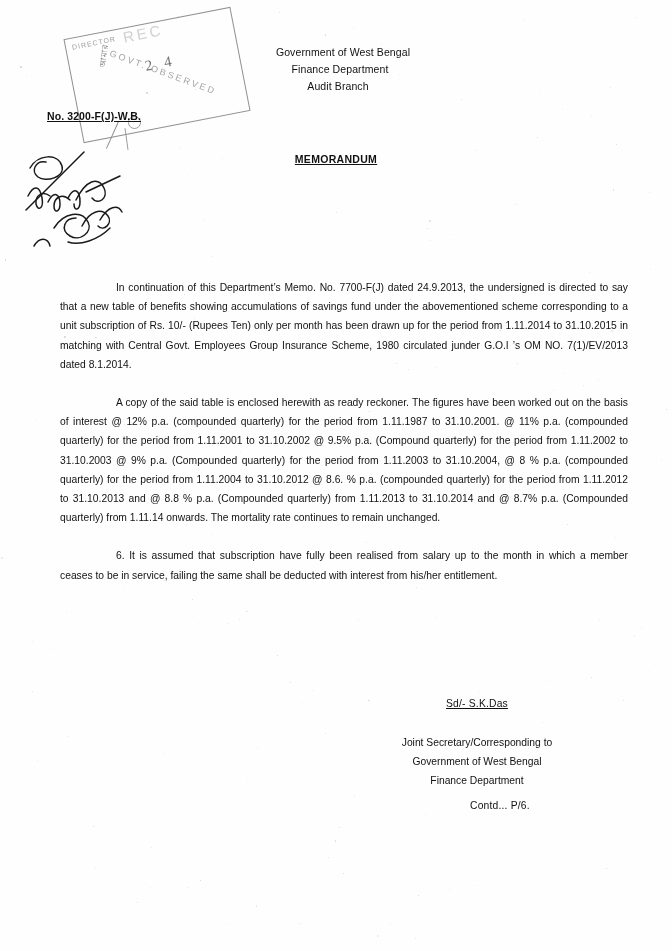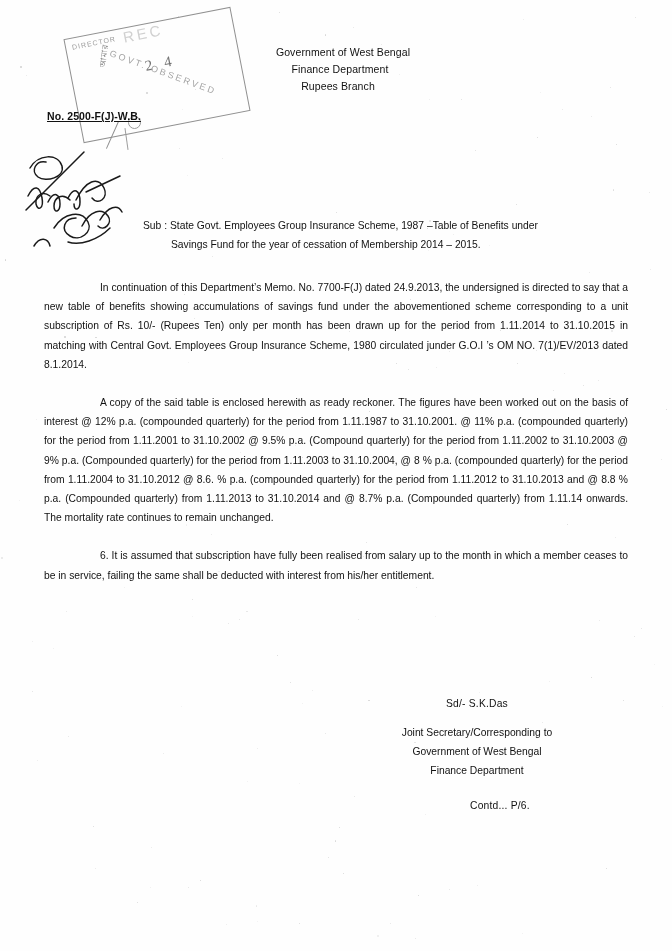--- a/index.html
+++ b/index.html
@@ -92,36 +92,36 @@
   .body {
     position: absolute;
     top: 278px;
     left: 44px;
     width: 584px;
     font-size: 10.3px;
     line-height: 19.2px;
     text-align: justify;
   }
   .body p {
-    margin: 0 0 19px 0;
+    margin: 0 0 19px 16px;
     text-indent: 56px;
   }
   .body p.p-last { margin-bottom: 0; }
 
   
   .sign {
     position: absolute;
     top: 694px;
     left: 362px;
     width: 230px;
     font-size: 10.3px;
     line-height: 19px;
     text-align: center;
   }
-  .sign .sd { margin-bottom: 10px; letter-spacing: .2px; }
+  .sign .sd { margin-bottom: 20px; letter-spacing: .2px; text-decoration: underline; }
   .sign .role div { white-space: nowrap; }
   .contd {
     position: absolute;
     top: 800px;
     left: 470px;
     font-size: 10.3px;
     letter-spacing: .2px;
   }
 
   
@@ -241,31 +241,27 @@
         <path d="M76 70 C84 56, 94 54, 98 62"></path>
         <path d="M44 92 C56 96, 74 90, 86 78"></path>
         <path d="M10 96 C16 86, 24 88, 26 96"></path>
       </g>
     </svg>
   </div>
 
   <div class="letterhead">
     <div class="l1">Government of West Bengal</div>
     <div class="l2">Finance Department</div>
-    <div class="l3">Rupees Branch</div>
-  </div>
-
-  <div class="memo-no">No. 2500-F(J)-W.B.</div>
-
-
-  <div class="subject">
-    <span class="sub-lbl">Sub  :</span>
-    <span>State Govt. Employees Group Insurance Scheme, 1987 –Table of Benefits under</span>
-    <span class="sub-l2">Savings  Fund for the year of cessation  of Membership 2014 – 2015.</span>
-  </div>
+    <div class="l3">Audit Branch</div>
+  </div>
+
+  <div class="memo-no">No. 3200-F(J)-W.B.</div>
+
+  <div class="memorandum"><span>MEMORANDUM</span></div>
+
 
   <div class="body">
     <p>In continuation of this Department’s   Memo. No. 7700-F(J)  dated 24.9.2013, the undersigned  is directed to say that a new table of benefits   showing accumulations of savings fund under the abovementioned  scheme corresponding  to a unit subscription of Rs. 10/- (Rupees Ten) only per month has been drawn  up for the period from  1.11.2014  to  31.10.2015 in matching with Central Govt. Employees Group Insurance Scheme, 1980 circulated junder  G.O.I ’s  OM NO. 7(1)/EV/2013 dated 8.1.2014.</p>
     <p>A copy of the said table is enclosed herewith as ready reckoner. The  figures have been worked out on the basis of interest @ 12% p.a. (compounded quarterly) for the period from 1.11.1987 to 31.10.2001. @ 11% p.a. (compounded quarterly) for the period from 1.11.2001  to  31.10.2002 @ 9.5% p.a. (Compound quarterly) for the period from 1.11.2002 to  31.10.2003 @ 9% p.a. (Compounded quarterly) for the period from  1.11.2003  to  31.10.2004,  @  8 % p.a. (compounded quarterly) for the period from 1.11.2004  to 31.10.2012  @  8.6. % p.a.  (compounded  quarterly)  for the period from  1.11.2012  to  31.10.2013  and @ 8.8 % p.a. (Compounded quarterly) from 1.11.2013 to 31.10.2014 and @ 8.7% p.a. (Compounded quarterly) from  1.11.14 onwards.  The mortality  rate  continues to remain unchanged.</p>
     <p class="p-last">6.  It is assumed that subscription have fully been realised from salary up to the month in which a member  ceases  to be in service, failing the same shall be deducted with interest from his/her entitlement.</p>
   </div>
 
   <div class="sign">
     <div class="sd">Sd/-   S.K.Das</div>
     <div class="role">

